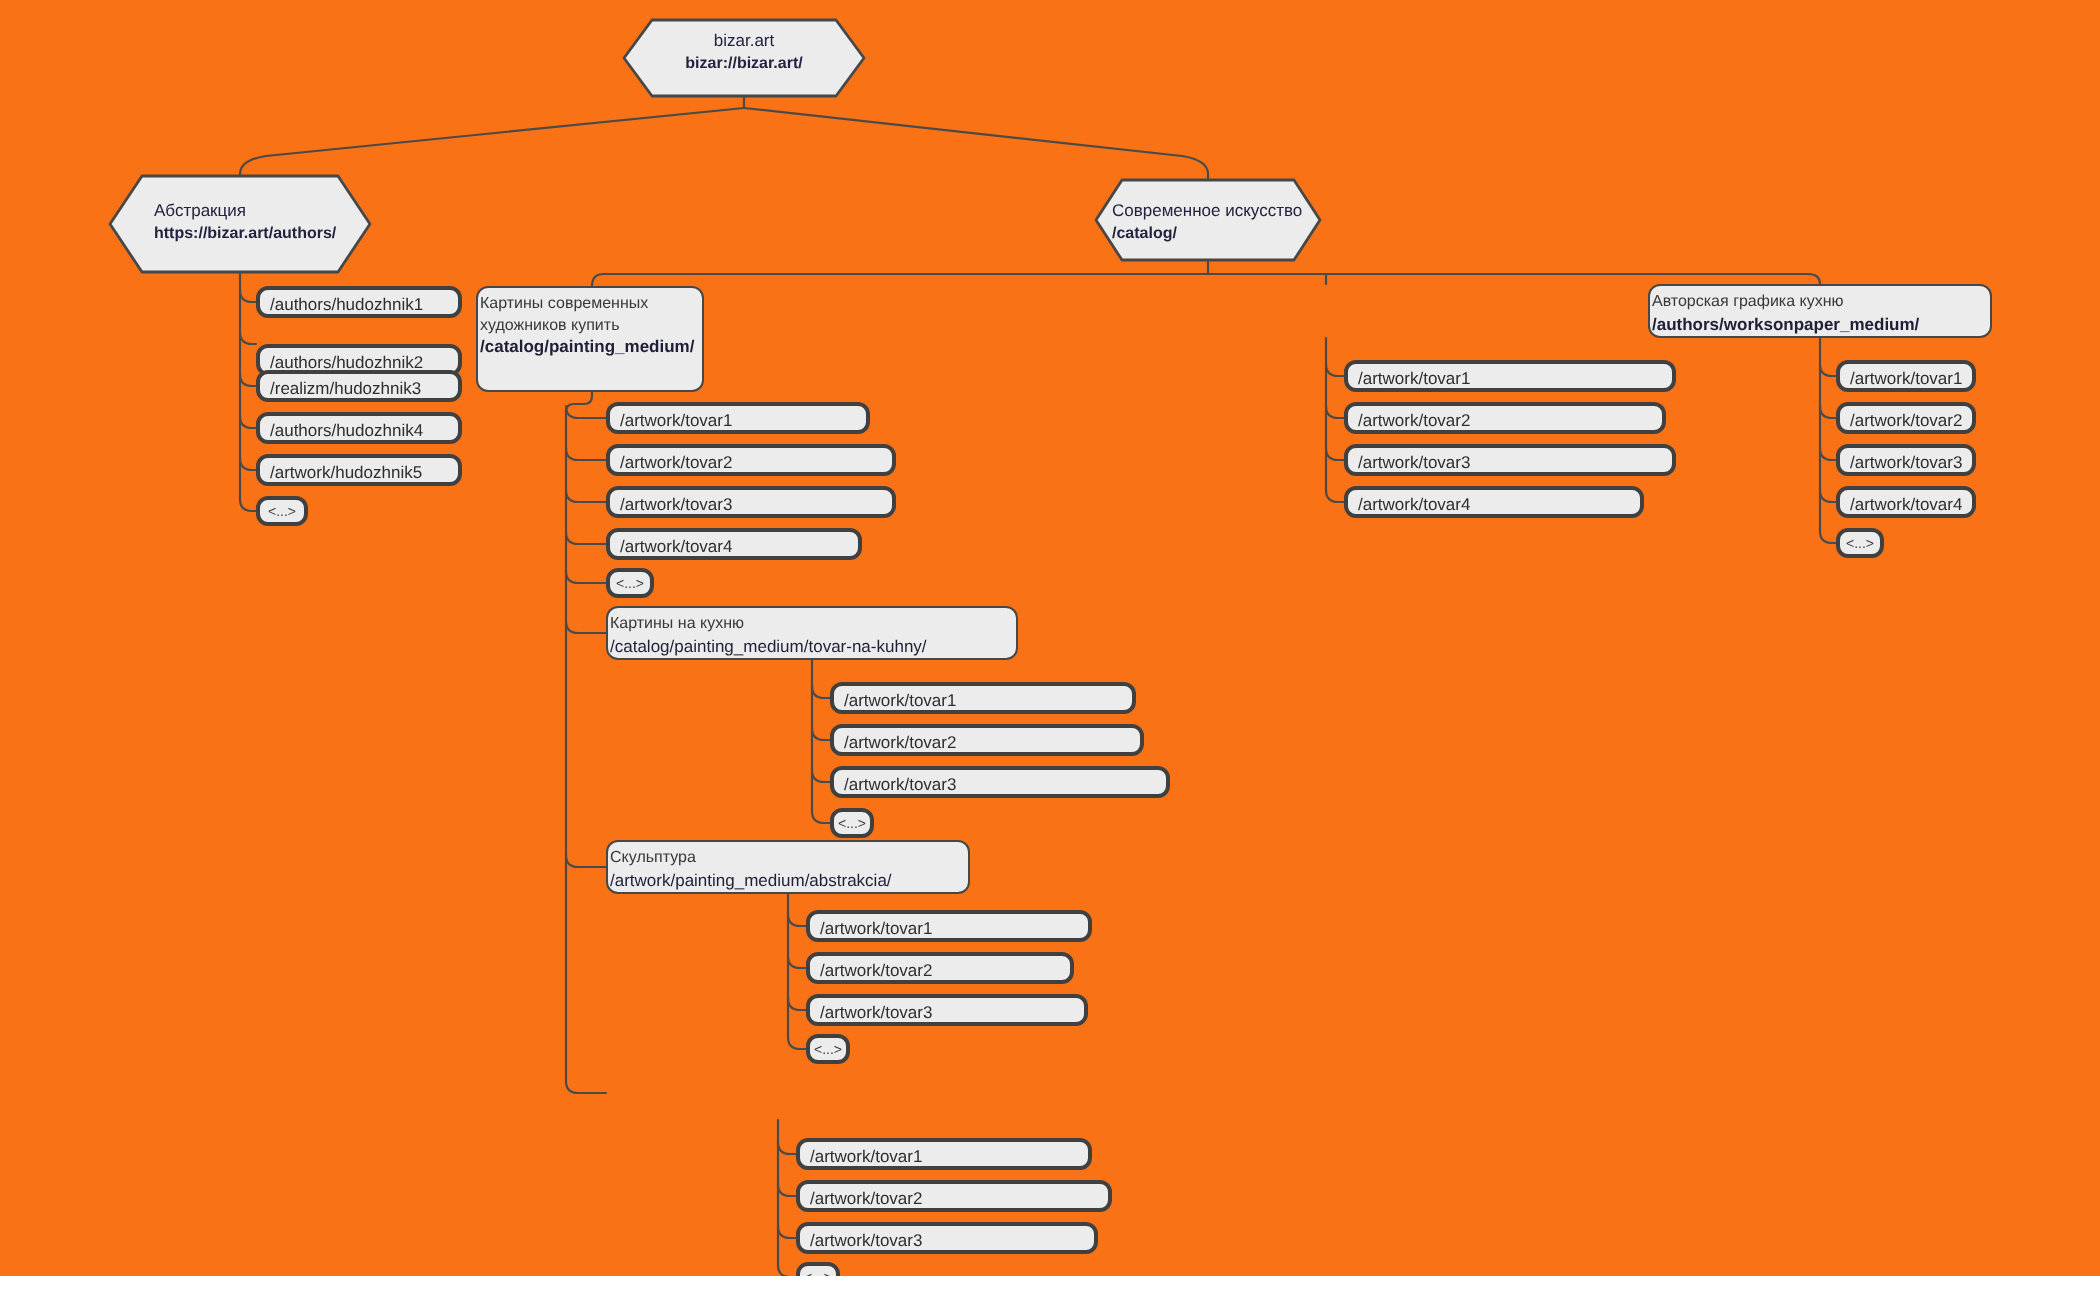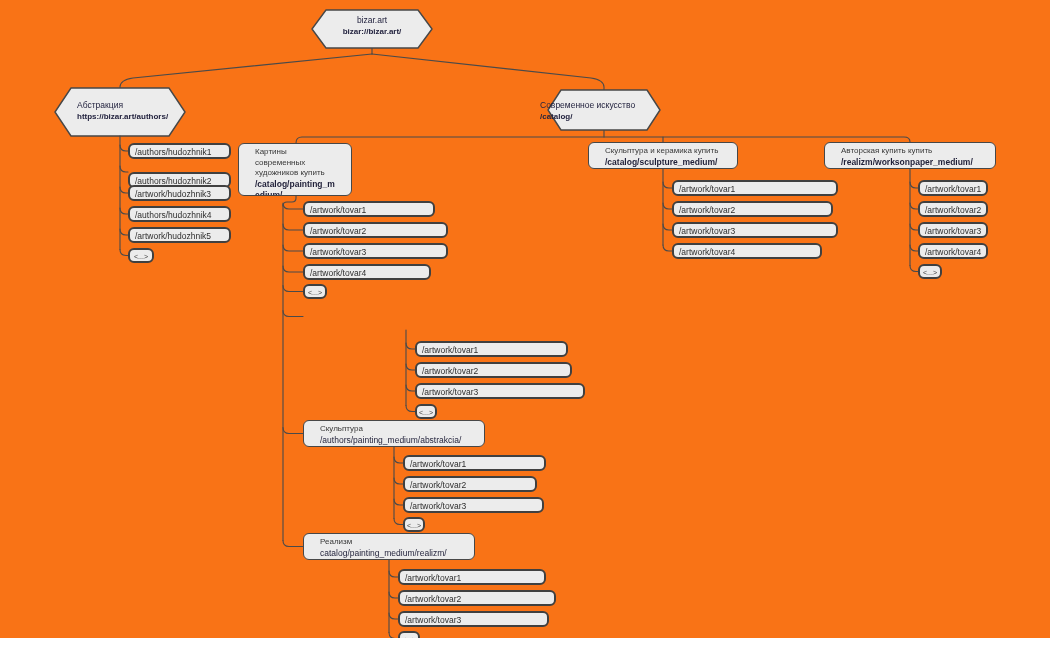--- a/index.html
+++ b/index.html
@@ -4,21 +4,21 @@
 <style>
   html,body{margin:0;padding:0;background:#ffffff;}
   #canvas{position:relative;width:1050px;height:638px;background:#f97316;overflow:hidden;
           font-family:"Liberation Sans",sans-serif;color:#2d2d2d;}
   #wires{position:absolute;left:0;top:0;width:1050px;height:650px;}
   .node{position:absolute;box-sizing:border-box;background:#ececec;border:2px solid #404040;
         border-radius:6px;}
   .leaf{height:16px;font-size:8.5px;line-height:14px;padding-left:5px;white-space:nowrap;
         overflow:hidden;color:#2e2e2e;}
   .more{height:15px;font-size:7px;line-height:13px;text-align:center;padding:0 2px;color:#3a3a3a;}
-  .cat{border:1.4px solid #474747;padding:3px 16px;overflow:hidden;}
+  .cat{border:1.4px solid #474747;padding:3px 1px;overflow:hidden;}
   .cat .t{font-size:8px;line-height:10.5px;color:#383838;}
   .cat .u{font-size:8.5px;line-height:11px;color:#1f1f38;}
   .cat .u.b{font-weight:bold;word-break:break-all;}
   .hex-label{position:absolute;color:#23233f;white-space:nowrap;}
   .hex-label .t{font-size:8.5px;line-height:11px;}
   .hex-label .u{font-size:8px;line-height:11px;font-weight:bold;}
   .center{text-align:center;}
 </style>
 </head>
 <body>
@@ -85,77 +85,73 @@
     </svg>
 
   <div class="hex-label center" style="left:312px;top:15px;width:120px">
     <div class="t">bizar.art</div>
     <div class="u">bizar://bizar.art/</div>
   </div>
   <div class="hex-label" style="left:77px;top:100px;width:110px">
     <div class="t">Абстракция</div>
     <div class="u">https://bizar.art/authors/</div>
   </div>
-  <div class="hex-label" style="left:540px;top:100px;width:100px">
+  <div class="hex-label" style="left:556px;top:100px;width:100px">
     <div class="t">Современное искусство</div>
     <div class="u">/catalog/</div>
   </div>
 
   <div class="node leaf" style="left:128px;top:143px;width:103px">/authors/hudozhnik1</div>
   <div class="node leaf" style="left:128px;top:172px;width:103px">/authors/hudozhnik2</div>
-  <div class="node leaf" style="left:128px;top:185px;width:103px">/artwork/hudozhnik3</div>
+  <div class="node leaf" style="left:128px;top:185px;width:103px">/realizm/hudozhnik3</div>
   <div class="node leaf" style="left:128px;top:206px;width:103px">/authors/hudozhnik4</div>
   <div class="node leaf" style="left:128px;top:227px;width:103px">/artwork/hudozhnik5</div>
   <div class="node more" style="left:128px;top:248px;width:26px">&lt;...&gt;</div>
 
   <div class="node cat" style="left:238px;top:143px;width:114px;height:53px">
     <div class="t">Картины современных художников купить</div>
     <div class="u b">/catalog/painting_medium/</div>
   </div>
   <div class="node leaf" style="left:303px;top:201px;width:132px">/artwork/tovar1</div>
   <div class="node leaf" style="left:303px;top:222px;width:145px">/artwork/tovar2</div>
   <div class="node leaf" style="left:303px;top:243px;width:145px">/artwork/tovar3</div>
   <div class="node leaf" style="left:303px;top:264px;width:128px">/artwork/tovar4</div>
   <div class="node more" style="left:303px;top:284px;width:24px">&lt;...&gt;</div>
 
+  <div class="node cat" style="left:303px;top:303px;width:206px;height:27px">
+    <div class="t">Картины на кухню</div>
+    <div class="u">/catalog/painting_medium/tovar-na-kuhny/</div>
+  </div>
   <div class="node leaf" style="left:415px;top:341px;width:153px">/artwork/tovar1</div>
   <div class="node leaf" style="left:415px;top:362px;width:157px">/artwork/tovar2</div>
   <div class="node leaf" style="left:415px;top:383px;width:170px">/artwork/tovar3</div>
   <div class="node more" style="left:415px;top:404px;width:22px">&lt;...&gt;</div>
 
   <div class="node cat" style="left:303px;top:420px;width:182px;height:27px">
     <div class="t">Скульптура</div>
-    <div class="u">/authors/painting_medium/abstrakcia/</div>
+    <div class="u">/artwork/painting_medium/abstrakcia/</div>
   </div>
   <div class="node leaf" style="left:403px;top:455px;width:143px">/artwork/tovar1</div>
   <div class="node leaf" style="left:403px;top:476px;width:134px">/artwork/tovar2</div>
   <div class="node leaf" style="left:403px;top:497px;width:141px">/artwork/tovar3</div>
   <div class="node more" style="left:403px;top:517px;width:22px">&lt;...&gt;</div>
 
-  <div class="node cat" style="left:303px;top:533px;width:172px;height:27px">
-    <div class="t">Реализм</div>
-    <div class="u">catalog/painting_medium/realizm/</div>
-  </div>
   <div class="node leaf" style="left:398px;top:569px;width:148px">/artwork/tovar1</div>
   <div class="node leaf" style="left:398px;top:590px;width:158px">/artwork/tovar2</div>
   <div class="node leaf" style="left:398px;top:611px;width:151px">/artwork/tovar3</div>
   <div class="node more" style="left:398px;top:631px;width:22px">&lt;...&gt;</div>
 
-  <div class="node cat" style="left:588px;top:142px;width:150px;height:27px">
-    <div class="t">Скульптура и керамика купить</div>
-    <div class="u b">/catalog/sculpture_medium/</div>
-  </div>
   <div class="node leaf" style="left:672px;top:180px;width:166px">/artwork/tovar1</div>
   <div class="node leaf" style="left:672px;top:201px;width:161px">/artwork/tovar2</div>
   <div class="node leaf" style="left:672px;top:222px;width:166px">/artwork/tovar3</div>
   <div class="node leaf" style="left:672px;top:243px;width:150px">/artwork/tovar4</div>
 
   <div class="node cat" style="left:824px;top:142px;width:172px;height:27px">
-    <div class="t">Авторская купить купить</div>
-    <div class="u b">/realizm/worksonpaper_medium/</div>
+    <div class="t">Авторская графика кухню</div>
+    <div class="u b">/authors/worksonpaper_medium/</div>
   </div>
   <div class="node leaf" style="left:918px;top:180px;width:70px">/artwork/tovar1</div>
   <div class="node leaf" style="left:918px;top:201px;width:70px">/artwork/tovar2</div>
   <div class="node leaf" style="left:918px;top:222px;width:70px">/artwork/tovar3</div>
   <div class="node leaf" style="left:918px;top:243px;width:70px">/artwork/tovar4</div>
   <div class="node more" style="left:918px;top:264px;width:24px">&lt;...&gt;</div>
 
 </div>
 
 </body></html>

